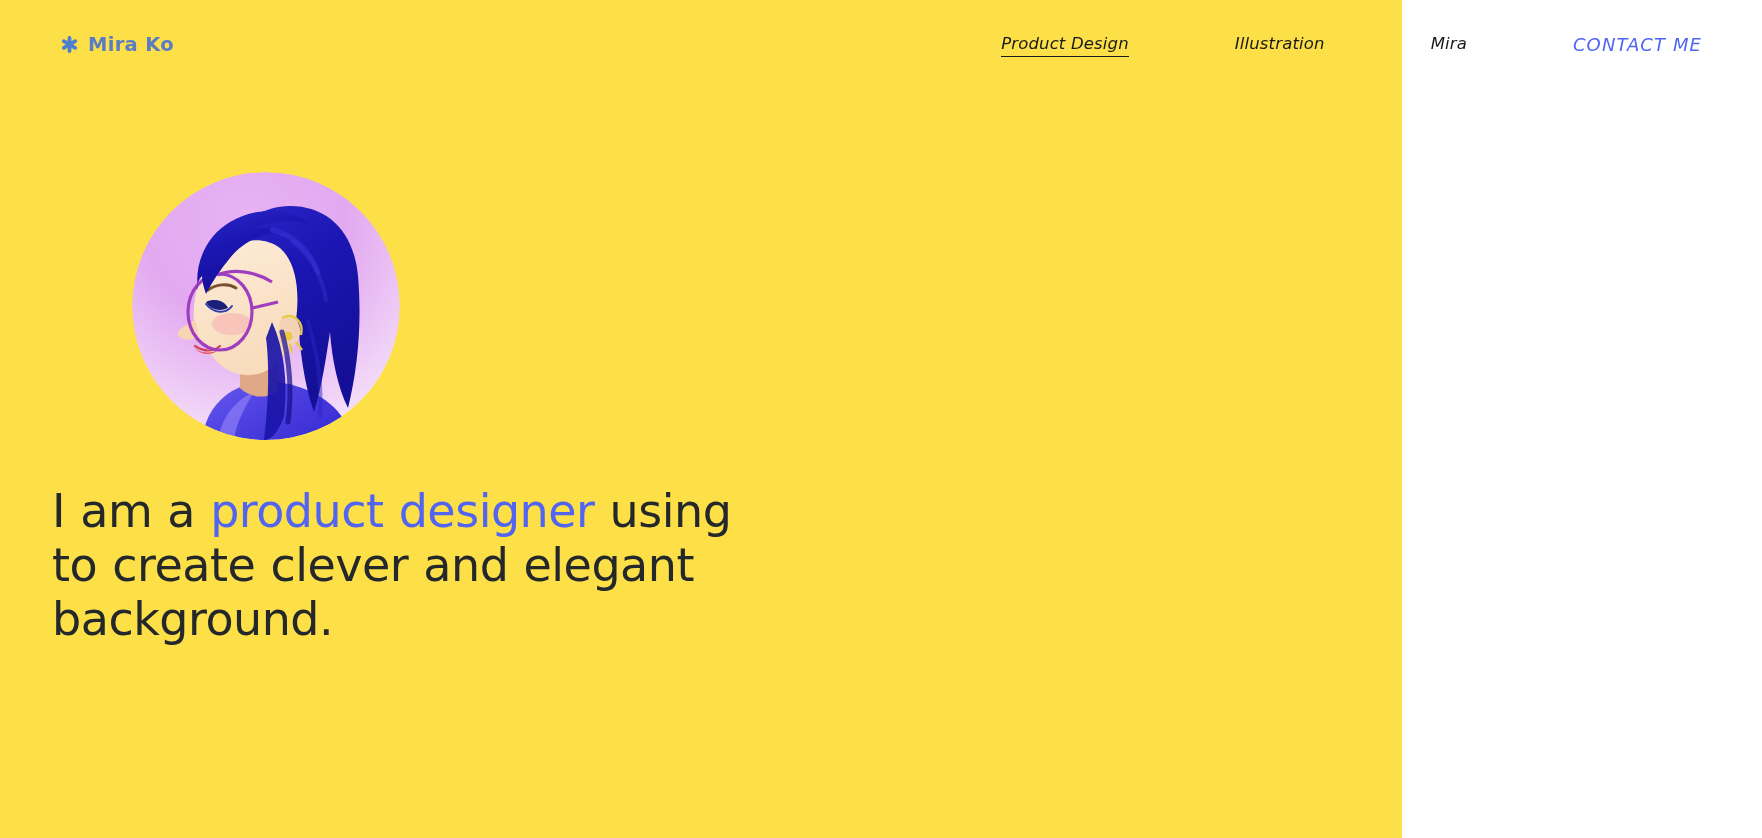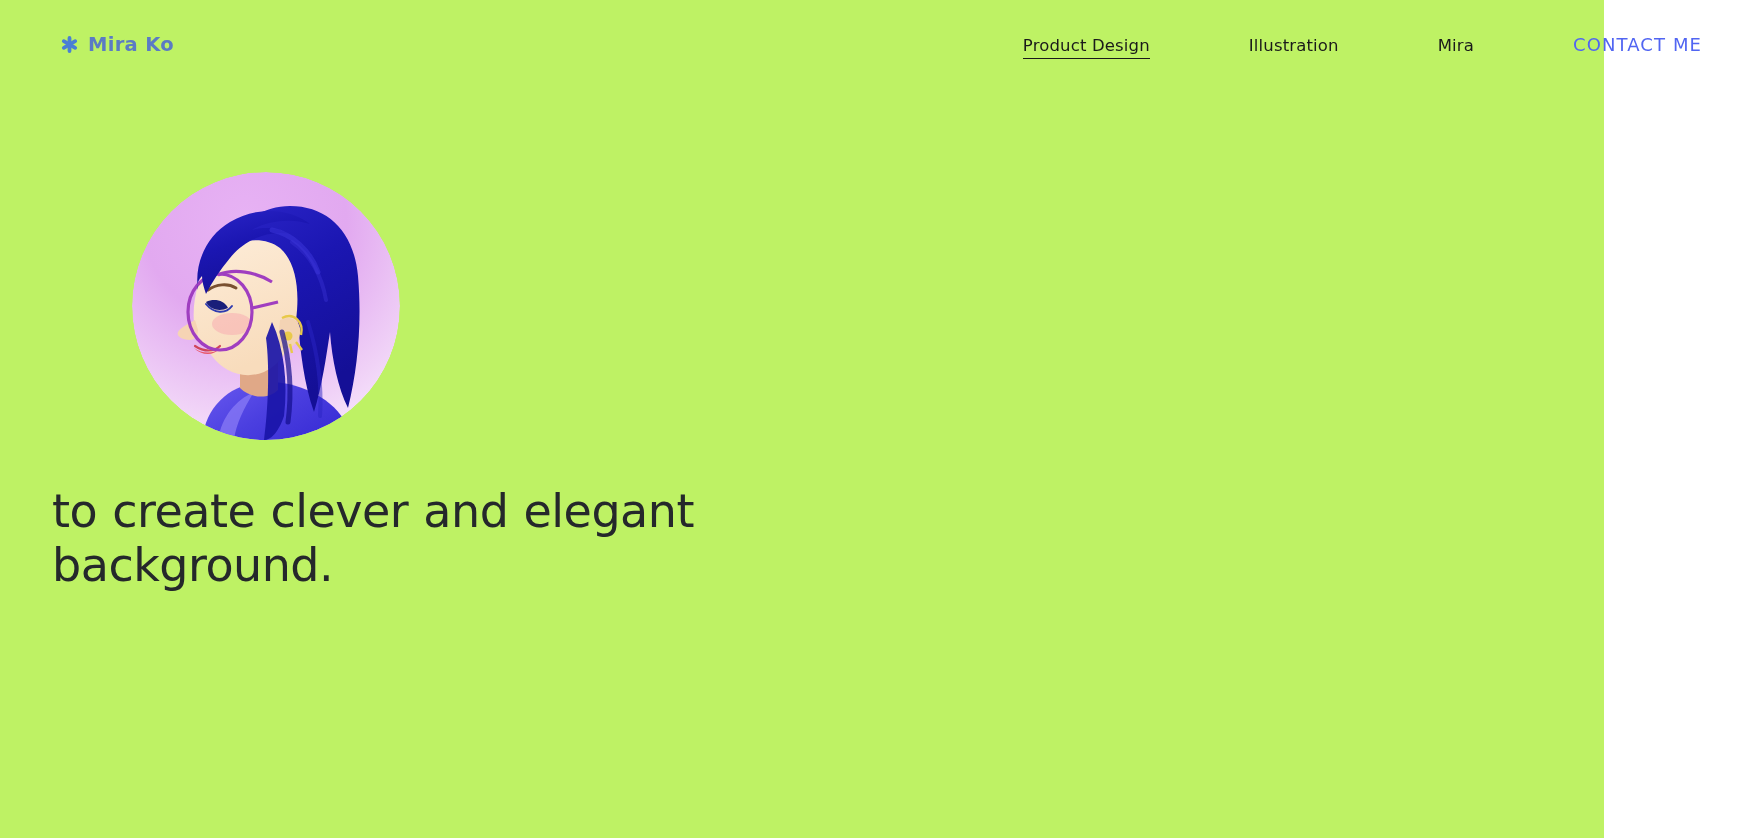--- a/index.html
+++ b/index.html
@@ -12,23 +12,23 @@
     background: #ffffff;
   }
 
   body {
     font-family: "Liberation Sans", sans-serif;
     -webkit-font-smoothing: antialiased;
   }
 
   .page {
     position: relative;
-    width: 1604px;
+    width: 1402px;
     height: 838px;
-    background: #bef264;
+    background: #fde047;
   }
 
   
   .site-header {
     position: absolute;
     top: 0;
     left: 0;
     width: 1762px;
     height: 88px;
     display: flex;
@@ -57,22 +57,23 @@
     font-family: "DejaVu Sans", sans-serif;
     font-size: 19.5px;
     font-weight: 700;
     letter-spacing: 0.3px;
     color: #5b7bc4;
     white-space: nowrap;
   }
 
   .main-nav {
     display: flex;
-    align-items: flex-end;
-    gap: 4px;
+    align-items: flex-start;
+    gap: 11px;
+    font-style: italic;
   }
 
   .nav-link {
     font-family: "DejaVu Sans", sans-serif;
     font-size: 16.5px;
     font-weight: 400;
     color: #1a1a1a;
     text-decoration: none;
     white-space: nowrap;
     cursor: pointer;
@@ -263,18 +264,21 @@
         <path d="M176 150 C 186 182 190 214 188 244" stroke="#2a23c4" stroke-width="4" fill="none" opacity="0.5" stroke-linecap="round"></path>
 
         <path d="M140 150 C 152 176 156 210 152 244 C 146 262 138 268 132 268
                  C 136 238 138 196 134 166 Z" fill="#1a15a8" opacity="0.92"></path>
       </g>
     </svg>
   </div>
 
   <section class="hero">
     <h1 class="hero-heading">
+      <span class="hero-line">
+        <span>I am a </span><span class="accent">product designer</span><span> using</span>
+      </span>
       <span class="hero-line">to create clever and elegant</span>
       <span class="hero-line">background.</span>
     </h1>
   </section>
 
 </div>
 
 </body></html>

